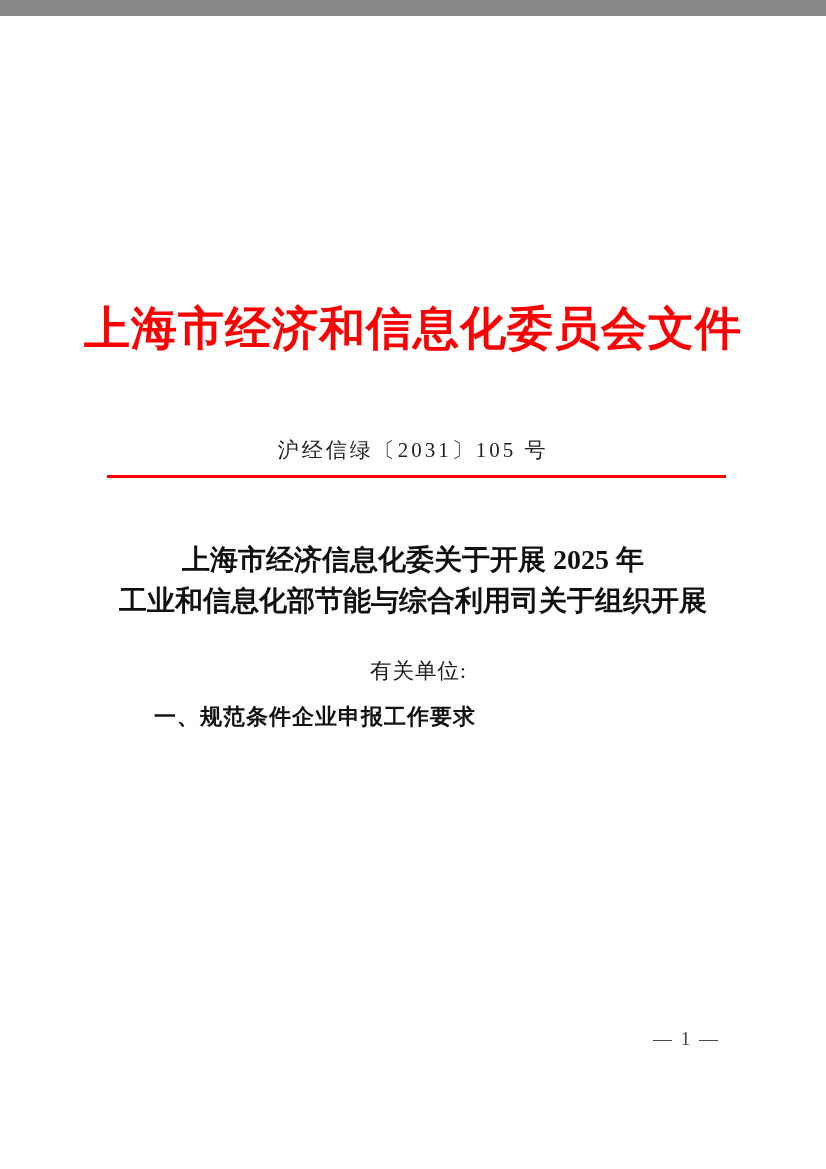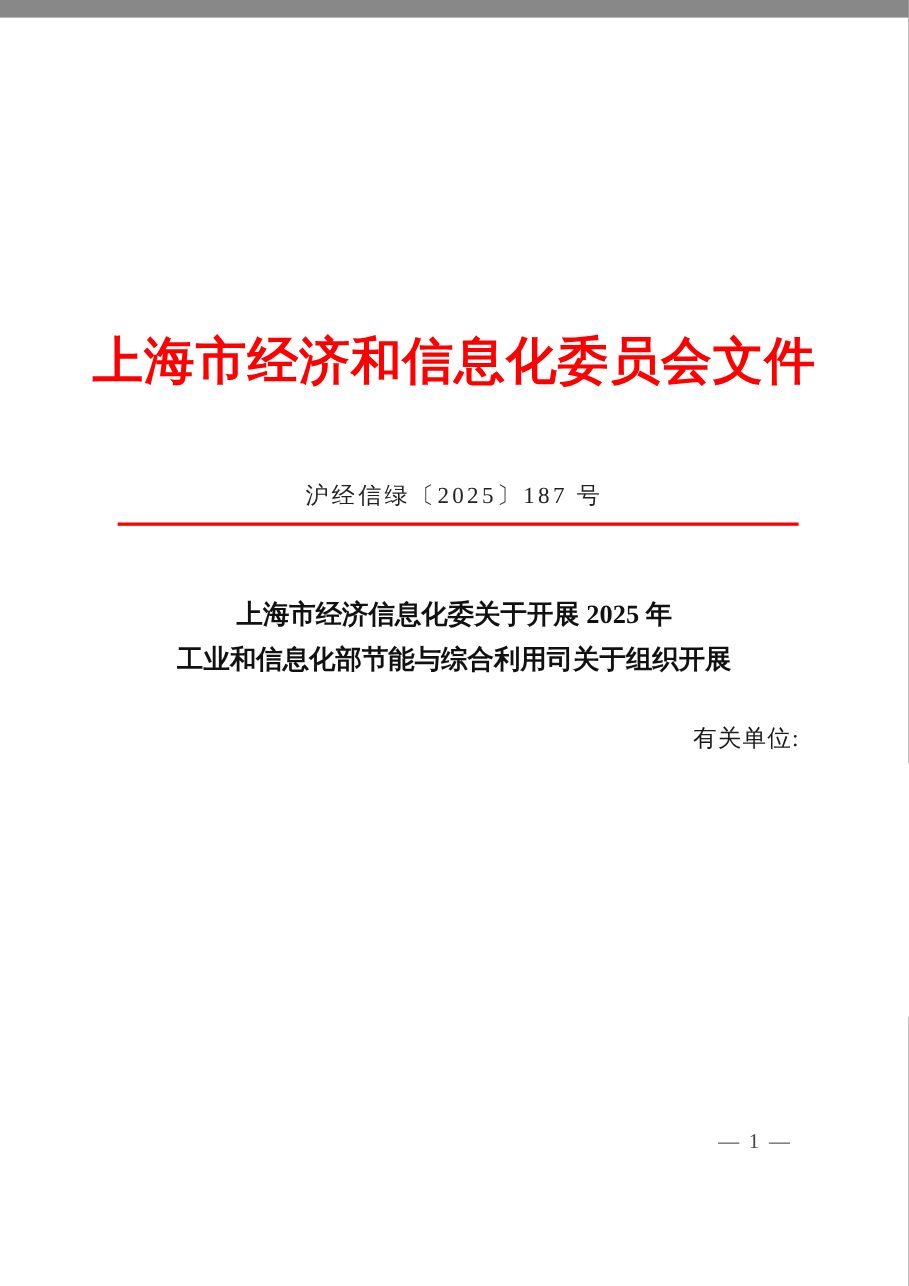--- a/index.html
+++ b/index.html
@@ -46,35 +46,35 @@
     height: 3px;
     background: #fe0000;
   }
   .doc-title {
     position: absolute;
     top: 523px;
     left: 0;
     width: 100%;
     text-align: center;
     font-weight: bold;
-    font-size: 24px;
+    font-size: 28px;
     line-height: 41px;
     color: #111111;
   }
   .body-block {
     position: absolute;
     top: 633px;
     left: 110px;
     width: 617px;
     font-size: 21.5px;
     line-height: 45px;
     letter-spacing: 1px;
     color: #1a1a1a;
   }
-  .salutation { text-align: right; }
+  .salutation { text-align: center; }
   .main-paragraph {
     text-indent: 2em;
     text-align: justify;
   }
   .section-heading {
     font-family: "Liberation Sans", "DejaVu Sans", sans-serif;
     font-weight: bold;
     font-size: 22px;
     text-indent: 2em;
     color: #111111;
@@ -89,28 +89,29 @@
     white-space: nowrap;
   }
 </style>
 </head>
 <body>
 
 <div class="page">
 
   <div class="org-title">上海市经济和信息化委员会文件</div>
 
-  <div class="doc-number">沪经信绿〔2025〕187 号</div>
+  <div class="doc-number">沪经信绿〔2031〕105 号</div>
 
   <div class="red-rule"></div>
 
   <div class="doc-title">
     <div>上海市经济信息化委关于开展 2025 年</div>
     <div>工业和信息化部节能与综合利用司关于组织开展</div>
   </div>
 
   <div class="body-block">
     <div class="salutation">有关单位:</div>
+    <div class="section-heading">一、规范条件企业申报工作要求</div>
   </div>
 
   <div class="page-number">— 1 —</div>
 
 </div>
 
 </body></html>

